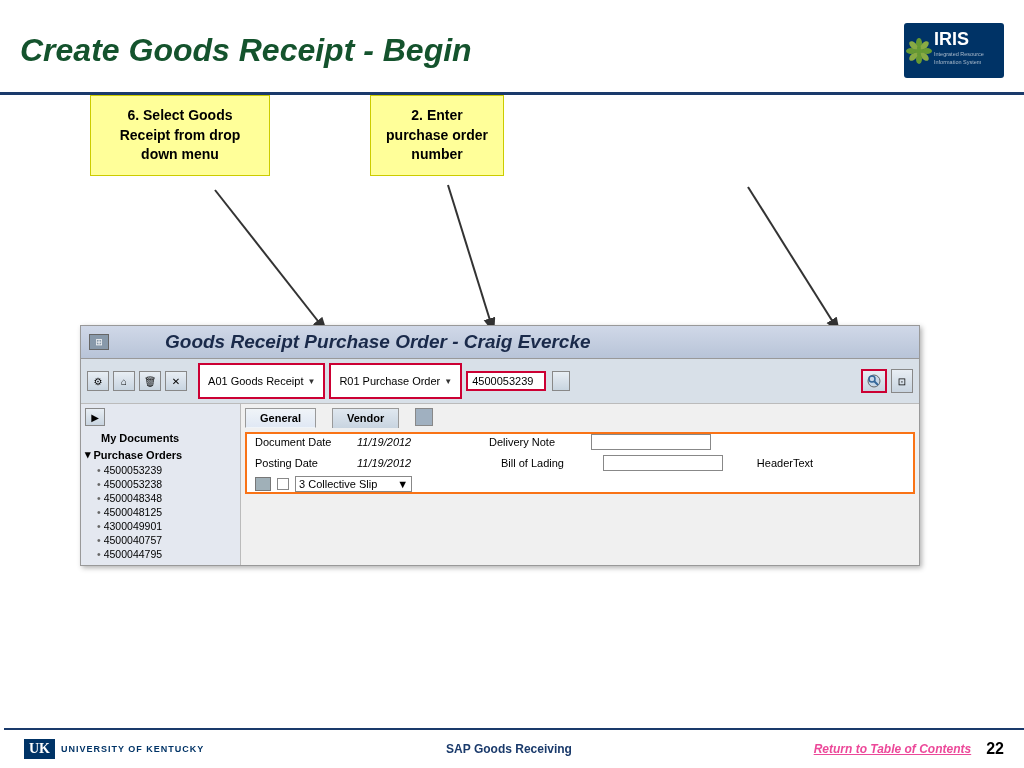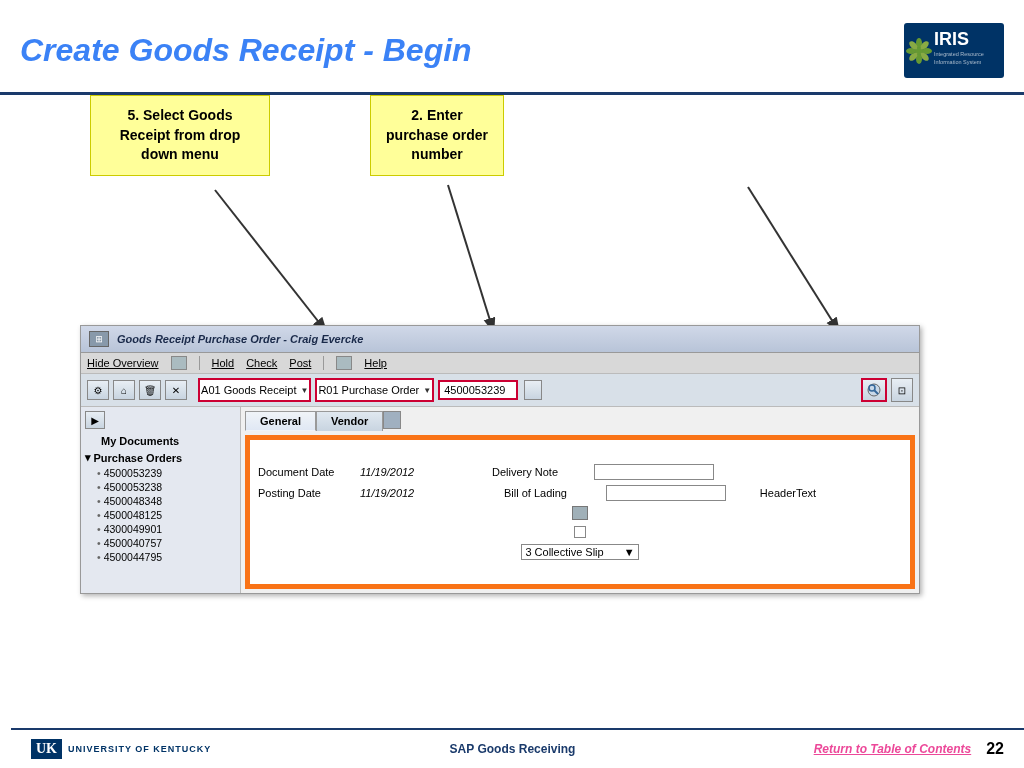--- a/index.html
+++ b/index.html
@@ -17,21 +17,21 @@
       padding: 18px 20px 10px 20px;
       border-bottom: 3px solid #1a3a6b;
       display: flex;
       align-items: center;
       justify-content: space-between;
     }
     .page-title {
       font-size: 32px;
       font-weight: bold;
       font-style: italic;
-      color: #3b82f6;
+      color: #14532d;
     }
     .iris-logo {
       width: 100px;
       height: 64px;
       display: flex;
       align-items: center;
       justify-content: flex-end;
     }
     .iris-logo svg {
       width: 100px;
@@ -98,25 +98,26 @@
       height: 16px;
       background: #8899aa;
       border: 1px solid #666;
       display: inline-flex;
       align-items: center;
       justify-content: center;
       font-size: 9px;
       color: white;
     }
     .sap-titlebar-text {
-      font-size: 11px;
+      font-size: 19px;
       font-weight: bold;
       font-style: italic;
       color: #1a2a4a;
       font-family: Arial, sans-serif;
+      margin-left: 48px;
     }
 
     .sap-menubar {
       background: #d8d8d8;
       padding: 3px 6px;
       display: flex;
       gap: 12px;
       align-items: center;
       border-bottom: 1px solid #bbb;
       font-size: 11px;
@@ -153,24 +154,24 @@
       background: linear-gradient(to bottom, #e8eef4, #c8d4e0);
       border: 1px solid #888;
       display: inline-flex;
       align-items: center;
       justify-content: center;
       cursor: pointer;
       font-size: 10px;
     }
 
     .sap-dropdown {
-      height: 24px;
+      height: 36px;
       background: white;
       border: 2px solid #cc0033;
-      padding: 0 1px;
+      padding: 0 8px;
       font-size: 11px;
       display: inline-flex;
       align-items: center;
       gap: 4px;
     }
     .sap-dropdown-arrow {
       font-size: 8px;
       color: #333;
     }
 
@@ -231,21 +232,21 @@
       margin-right: 3px;
     }
 
     .sap-main {
       flex: 1;
       padding: 4px;
     }
 
     .sap-tabs {
       display: flex;
-      gap: 0;
+      gap: 16px;
       margin-bottom: 4px;
     }
     .sap-tab {
       padding: 3px 14px;
       background: linear-gradient(to bottom, #e0e8f0, #c8d4e0);
       border: 1px solid #999;
       border-bottom: none;
       font-size: 11px;
       cursor: pointer;
       font-weight: bold;
@@ -260,22 +261,22 @@
       width: 18px;
       height: 18px;
       background: #a0b0c0;
       border: 1px solid #888;
       display: inline-block;
       vertical-align: middle;
     }
 
     .sap-form {
       background: white;
-      border: 5px solid #f97316;
-      padding: 24px 8px;
+      border: 2px solid #f97316;
+      padding: 0 8px;
     }
     .sap-form-row {
       display: flex;
       align-items: center;
       margin-bottom: 5px;
       gap: 12px;
     }
     .sap-label {
       font-size: 11px;
       width: 90px;
@@ -294,21 +295,20 @@
       font-size: 11px;
       min-width: 120px;
       padding: 0 3px;
     }
 
     .sap-slip-row {
       display: flex;
       align-items: center;
       gap: 6px;
       font-size: 11px;
-      flex-direction: column;
     }
     .sap-small-icon {
       width: 16px;
       height: 14px;
       background: #a0b0b8;
       border: 1px solid #777;
       display: inline-block;
     }
     .sap-checkbox {
       width: 12px;
@@ -325,21 +325,21 @@
       padding: 0 3px;
       display: inline-flex;
       align-items: center;
       gap: 20px;
     }
 
     
     .page-footer {
       position: absolute;
       bottom: 0;
-      left: 11px;
+      left: 4px;
       right: 0;
       height: 40px;
       border-top: 2px solid #1a3a6b;
       display: flex;
       align-items: center;
       justify-content: space-between;
       padding: 0 20px;
       background: white;
     }
     .uk-logo {
@@ -427,21 +427,21 @@
       <text x="30" y="22" fill="white" font-size="18" font-weight="bold" font-family="Arial">IRIS</text>
       <text x="30" y="33" fill="#aabbcc" font-size="5.5" font-family="Arial">Integrated Resource</text>
       <text x="30" y="41" fill="#aabbcc" font-size="5.5" font-family="Arial">Information System</text>
     </svg>
   </div>
 </div>
 
 <div class="callouts-and-screen">
 
   <div class="callout callout-1">
-    <span>5. Select Goods Receipt from drop down menu</span>
+    <span>6. Select Goods Receipt from drop down menu</span>
   </div>
 
   <div class="callout callout-2">
     <span>2. Enter purchase order number</span>
   </div>
 
 
   <svg class="arrows-svg">
 
     <defs>
@@ -456,31 +456,20 @@
     <line x1="718" y1="92" x2="808" y2="235" stroke="#333" stroke-width="2" marker-end="url(#arrow)"></line>
   </svg>
 
   <div class="sap-window">
 
     <div class="sap-titlebar">
       <div class="sap-titlebar-icon">⊞</div>
       <span class="sap-titlebar-text">Goods Receipt Purchase Order - Craig Evercke</span>
     </div>
 
-    <div class="sap-menubar">
-      <span class="sap-menu-item">Hide Overview</span>
-      <div class="sap-menu-icon"></div>
-      <div class="sap-menu-sep"></div>
-      <span class="sap-menu-item">Hold</span>
-      <span class="sap-menu-item">Check</span>
-      <span class="sap-menu-item">Post</span>
-      <div class="sap-menu-sep"></div>
-      <div class="sap-menu-icon"></div>
-      <span class="sap-menu-item">Help</span>
-    </div>
 
     <div class="sap-toolbar">
       <div class="sap-tool-btn">⚙</div>
       <div class="sap-tool-btn">⌂</div>
       <div class="sap-tool-btn">🗑</div>
       <div class="sap-tool-btn">✕</div>
       &nbsp;
       <div class="sap-dropdown">
         <span>A01 Goods Receipt</span>
         <span class="sap-dropdown-arrow">▼</span>

